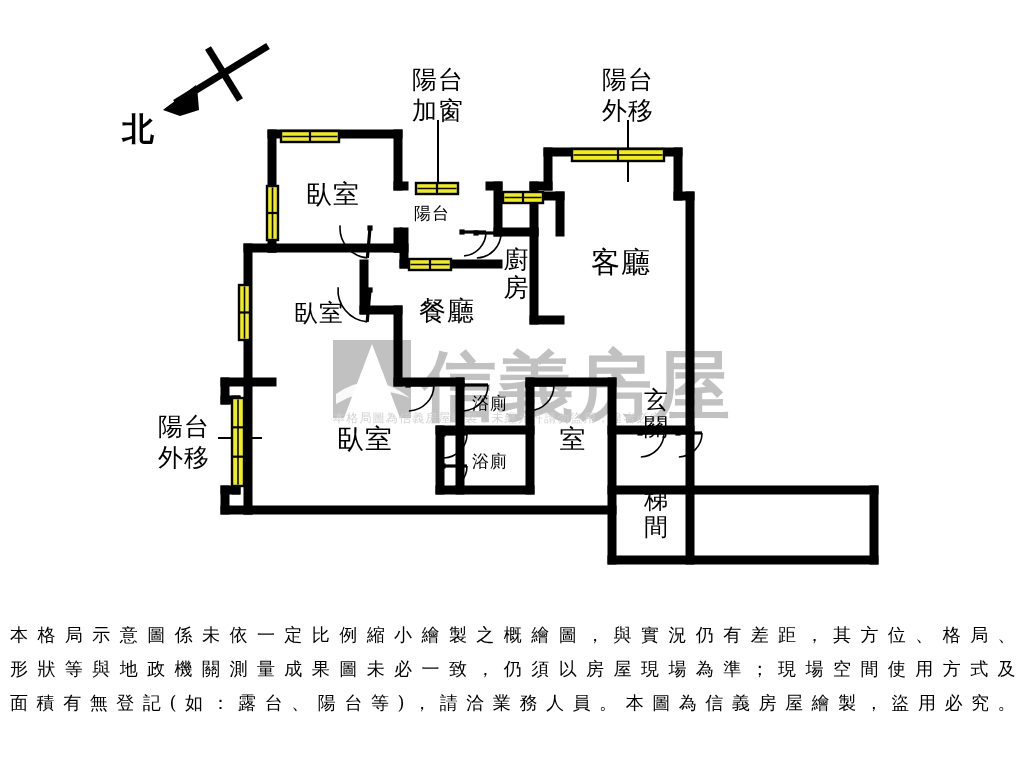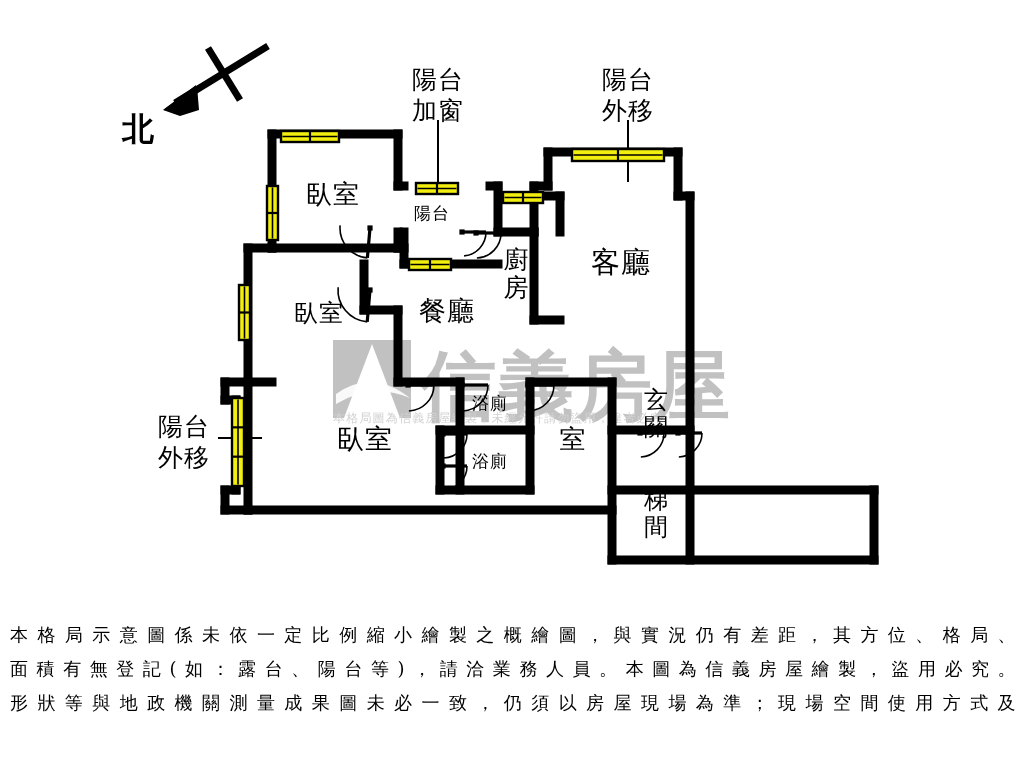--- a/index.html
+++ b/index.html
@@ -233,17 +233,17 @@
     <g id="callouts-layer">
         <text x="438" y="88" font-size="25" font-family="'DejaVu Serif','Liberation Serif',serif" text-anchor="middle" letter-spacing="1" fill="#000000"><tspan x="438" dy="0">陽台</tspan><tspan x="438" dy="30.5">加窗</tspan></text>
         <text x="628" y="88" font-size="25" font-family="'DejaVu Serif','Liberation Serif',serif" text-anchor="middle" letter-spacing="1" fill="#000000"><tspan x="628" dy="0">陽台</tspan><tspan x="628" dy="30.5">外移</tspan></text>
         <text x="184" y="435" font-size="25" font-family="'DejaVu Serif','Liberation Serif',serif" text-anchor="middle" letter-spacing="1" fill="#000000"><tspan x="184" dy="0">陽台</tspan><tspan x="184" dy="30.5">外移</tspan></text>
       </g>
 
   </svg>
 
   <div class="disclaimer">
     <div>本格局示意圖係未依一定比例縮小繪製之概繪圖，與實況仍有差距，其方位、格局、</div>
+    <div>形狀等與地政機關測量成果圖未必一致，仍須以房屋現場為準；現場空間使用方式及</div>
     <div>面積有無登記(如：露台、陽台等)，請洽業務人員。本圖為信義房屋繪製，盜用必究。</div>
-    <div>形狀等與地政機關測量成果圖未必一致，仍須以房屋現場為準；現場空間使用方式及</div>
   </div>
 
 </div>
 
 </body></html>

